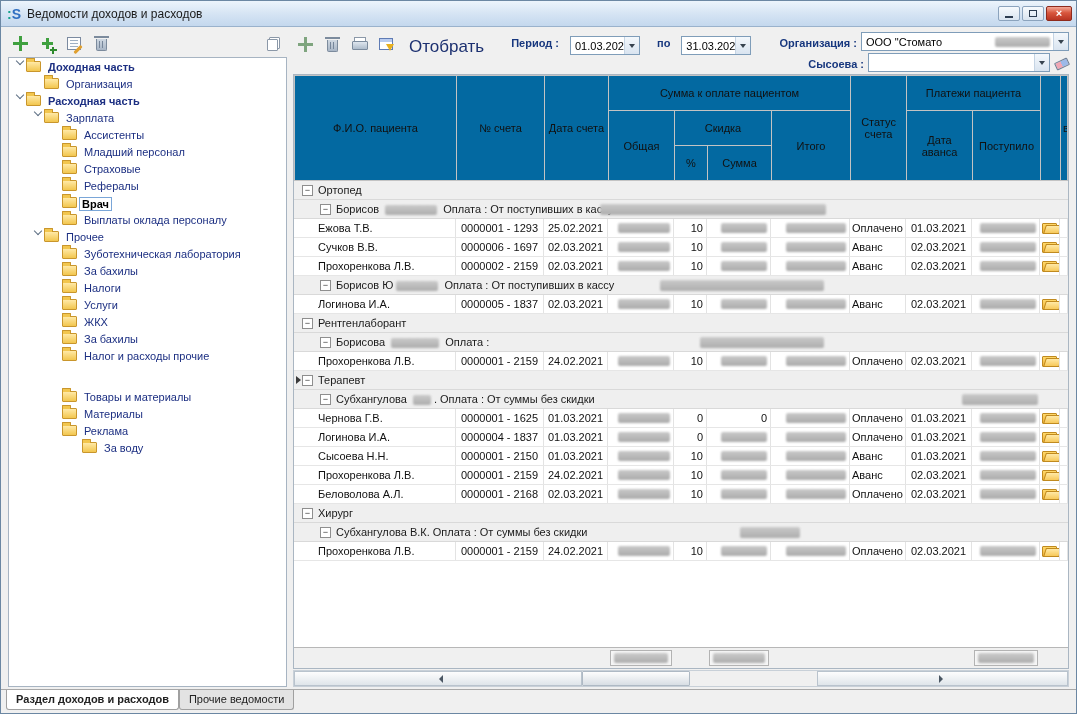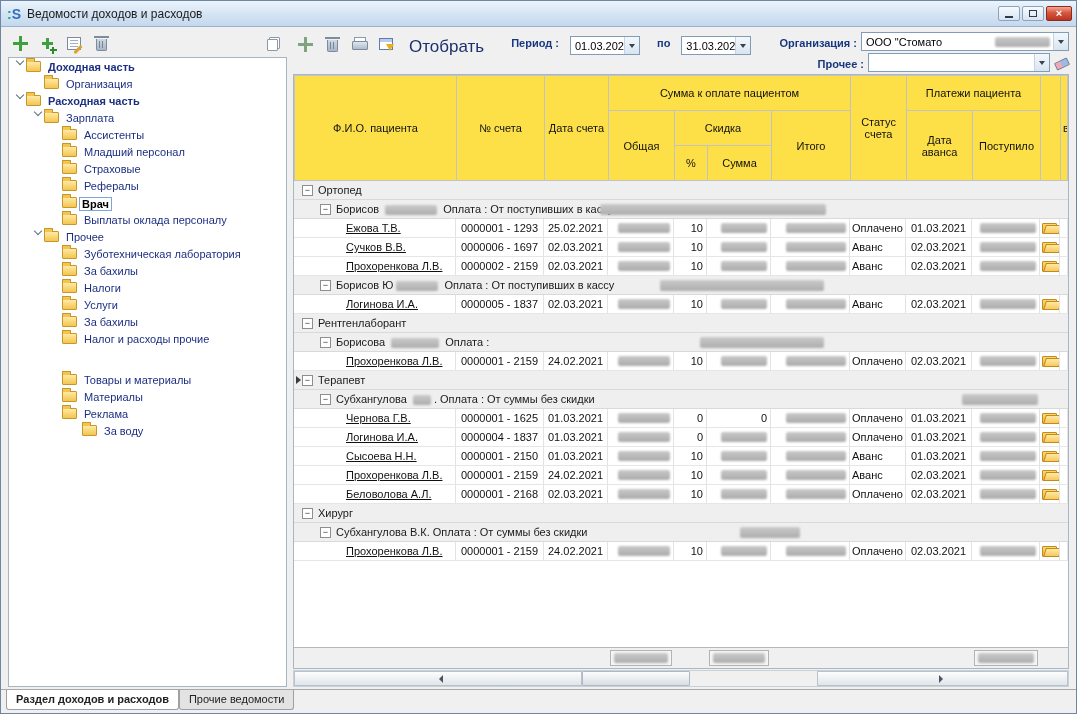--- a/index.html
+++ b/index.html
@@ -84,32 +84,32 @@
   .rrow { display:flex; align-items:center; }
   .combo.org { width:208px; } .combo.patient { width:182px; }
   .eraser { width:15px; height:14px; margin-left:4px; position:relative; cursor:pointer; }
   .eraser:before { content:""; position:absolute; left:1px; top:4px; width:12px; height:6px; transform:rotate(-25deg);
       background:linear-gradient(90deg,#f1a7b4 45%,#9db9e8 45%); border:1px solid #6d7d92; border-radius:1px; }
 
   
   .grid-outer { flex:1 1 auto; display:flex; flex-direction:column; border:1px solid #aab6c2; background:#fff; min-height:0;
     --cols:162px 88px 64px 66px 33px 64px 79px 56px 66px 68px 20px 1fr; }
   table.hdr { border-collapse:collapse; table-layout:fixed; width:100%; flex:0 0 auto; }
-  table.hdr td { border:1px solid #c3c3c3; background:#fde047; font-size:11px; text-align:center; vertical-align:middle;
+  table.hdr td { border:1px solid #c3c3c3; background:#0369a1; font-size:11px; text-align:center; vertical-align:middle;
     height:35px; padding:1px 2px; color:#111; overflow:hidden; }
   .grid-body { flex:1 1 auto; overflow:hidden; background:#fff; position:relative; }
   .growp { position:relative; height:19px; background:#efefef; border-bottom:1px solid #d9d9d9; display:flex; align-items:center; font-size:11px; color:#1a1a1a; }
   .growp.g1 { padding-left:8px; } .growp.g2 { padding-left:26px; }
   .cbox { width:11px; height:11px; border:1px solid #8e8e8e; background:#fff; font-size:9px; line-height:9px; text-align:center; margin-right:5px; flex:0 0 11px; cursor:pointer; color:#333; }
   .mark { position:absolute; left:2px; top:5px; width:0; height:0; border-left:5px solid #3a3a3a; border-top:4px solid transparent; border-bottom:4px solid transparent; }
   .blur { display:inline-block; height:10px; background:linear-gradient(#cacaca,#adadad); border-radius:2px; filter:blur(1.3px); vertical-align:middle; margin:0 3px; }
   .blur.abs { position:absolute; top:4px; height:11px; margin:0; }
   .grow { display:grid; grid-template-columns:var(--cols); height:19px; border-bottom:1px solid #e6e6e6; background:#fff; font-size:11px; color:#111; }
   .grow .cell { border-right:1px solid #e3e3e3; display:flex; align-items:center; overflow:hidden; padding:0 3px; white-space:nowrap; }
-  .grow .c0 { padding-left:52px;text-decoration:underline; }
+  .grow .c0 { padding-left:24px; }
   .grow .c1, .grow .c2, .grow .c8 { justify-content:center; }
   .grow .c3, .grow .c4, .grow .c5, .grow .c6, .grow .c9 { justify-content:flex-end; }
   .grow .c7 { padding-left:2px; }
   .c3 .cblur { width:52px; } .c5 .cblur { width:46px; }
   .c6 .cblur { width:60px; } .c9 .cblur { width:56px; }
   .cblur { display:inline-block; height:10px; background:linear-gradient(#c8c8c8,#ababab); border-radius:2px; filter:blur(1.3px); }
   .fold-btn { width:15px; height:11px; background:linear-gradient(#ffd96a,#f0b23a); border:1px solid #c08a1f; border-radius:1px; position:relative; cursor:pointer; margin:0 auto; }
   .fold-btn:before { content:""; position:absolute; left:0; bottom:-1px; width:14px; height:7px; background:linear-gradient(#ffe9a6,#f7c95a); border:1px solid #c08a1f; transform:skewX(-18deg); transform-origin:bottom; }
   .cell.cf { justify-content:center; padding:0; }
   .grid-footer { flex:0 0 21px; display:grid; grid-template-columns:var(--cols); background:#f0f0f0; border-top:1px solid #b7b7b7; align-items:center; }
@@ -249,20 +249,25 @@
             <span class="tlabel">Налоги</span>
           </div>
           <div class="titem" style="padding-left: 40px;">
             <span class="chslot"></span>
             <span class="folder"></span>
             <span class="tlabel">Услуги</span>
           </div>
           <div class="titem" style="padding-left: 40px;">
             <span class="chslot"></span>
             <span class="folder"></span>
+            <span class="tlabel">ЖКХ</span>
+          </div>
+          <div class="titem" style="padding-left: 40px;">
+            <span class="chslot"></span>
+            <span class="folder"></span>
             <span class="tlabel">За бахилы</span>
           </div>
           <div class="titem" style="padding-left: 40px;">
             <span class="chslot"></span>
             <span class="folder"></span>
             <span class="tlabel">Налог и расходы прочие</span>
           </div>
           <div class="titem" style="padding-left: 40px; margin-top: 24px;">
             <span class="chslot"></span>
             <span class="folder"></span>
@@ -316,21 +321,21 @@
         <div class="rt-right">
           <div class="rrow">
             <span class="flabel">Организация :</span>
             <span class="combo org">
               <span class="val">ООО "Стомато</span>
               <span class="blur" style="width:55px"></span>
               <span class="dd"></span>
             </span>
           </div>
           <div class="rrow">
-            <span class="flabel">Прочее :</span>
+            <span class="flabel">Сысоева :</span>
             <span class="combo patient">
               <span class="val"></span>
               <span class="dd"></span>
             </span>
             <span class="eraser"></span>
           </div>
         </div>
       </div>
 
       <div class="grid-outer">

